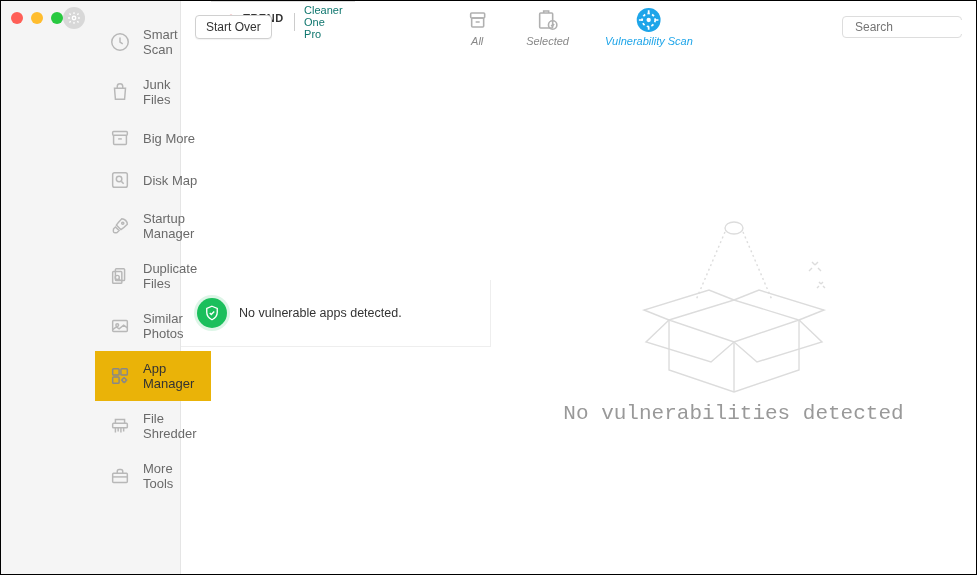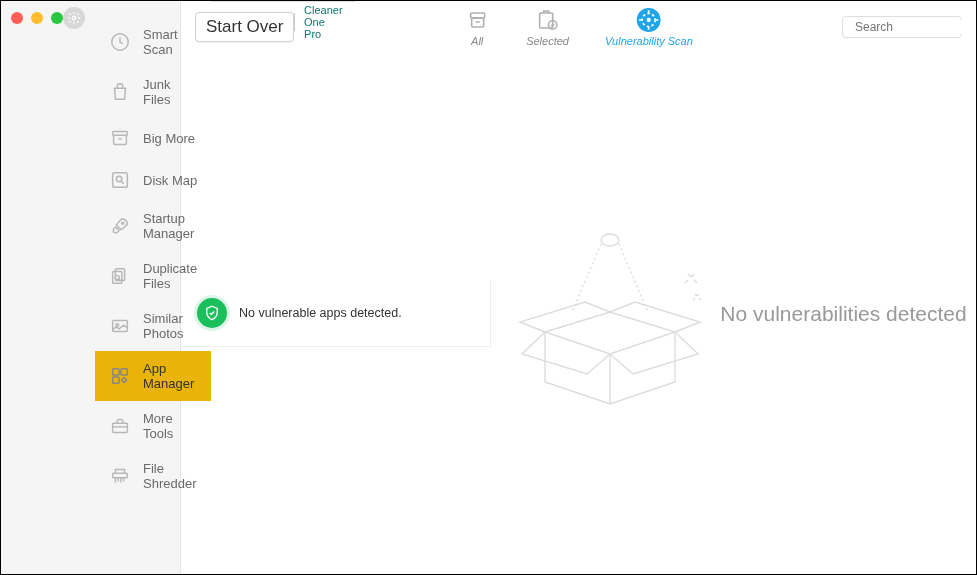--- a/index.html
+++ b/index.html
@@ -16,35 +16,35 @@
 .nav { flex: 1; padding-top: 16px; }
 .nav-item { display: flex; align-items: center; gap: 12px; padding: 10px 14px; color: #6a6a6a; cursor: pointer; }
 .nav-item.active { background: #eab308; color: #333; }
 .nav-item .icon-slot { width: 22px; height: 22px; display: flex; align-items: center; justify-content: center; }
 .footer { height: 40px; border-top: 1px solid #e0e0e0; display: flex; align-items: center; padding: 0 12px; gap: 10px; color: #555; }
 .footer .brand { font-size: 11px; font-weight: 700; letter-spacing: 0.5px; display: flex; align-items: center; gap: 4px;}
 .footer .sep { width: 1px; height: 18px; background: #ccc; }
 .footer .product { font-size: 11px; color: #0f766e; }
 .main { flex: 1; display: flex; flex-direction: column; }
 .toolbar { height: 52px; display: flex; align-items: center; gap: 20px; padding: 0 14px; position: relative; }
-.start-over { background: #fff; border: 1px solid #d0d0d0; border-radius: 4px; padding: 4px 10px; font-size: 17px; cursor: pointer; color: #333; box-shadow: 0 1px 1px rgba(0,0,0,0.05); }
+.start-over { background: #fff; border: 1px solid #d0d0d0; border-radius: 4px; padding: 4px 10px; font-size: 12px; cursor: pointer; color: #333; box-shadow: 0 1px 1px rgba(0,0,0,0.05); }
 .tab-group { position: absolute; left: 50%; transform: translateX(-50%); display: flex; gap: 36px; align-items: flex-end; }
 .tab { display: flex; flex-direction: column; align-items: center; gap: 2px; cursor: pointer; color: #888; font-size: 11px; font-style: italic; }
 .tab.active { color: #1ea5e9; }
 .tab .tab-icon { width: 26px; height: 26px; display: flex; align-items: center; justify-content: center; }
 .search-wrap { margin-left: auto; }
 .search-box { display: flex; align-items: center; background: #fff; border: 1px solid #ddd; border-radius: 4px; padding: 3px 8px; width: 120px; }
 .search-box input { border: none; outline: none; font-size: 12px; flex: 1; color: #333; }
 .search-box svg { margin-right: 4px; }
 .content { flex: 1; display: flex; align-items: center; }
 .list-panel { width: 310px; border-right: 1px solid #eee; }
 .status-row { display: flex; align-items: center; gap: 12px; padding: 18px 16px; border-bottom: 1px solid #eee; }
 .shield-badge { width: 30px; height: 30px; border-radius: 50%; background: #1bbf5c; display: flex; align-items: center; justify-content: center; box-shadow: 0 0 0 3px rgba(27,191,92,0.15); }
 .status-text { font-size: 12.5px; color: #333; }
-.empty-panel { flex: 1; display: flex; flex-direction: row; align-items: center; justify-content: center; color: #bdbdbd; }
+.empty-panel { flex: 1; display: flex; flex-direction: column; align-items: center; justify-content: center; color: #bdbdbd; font-family: Liberation Mono, monospace; }
 .empty-illus { width: 220px; height: 200px; position: relative; opacity: 0.85; }
 .empty-text { font-size: 21px; color: #999; font-weight: 300; }
 svg { display: block; }
 </style>
 </head>
 <body>
 
 <div class="window">
 
   <div class="sidebar">
@@ -149,37 +149,37 @@
               <circle cx="16.5" cy="16.5" r="2"></circle>
               <path d="M16.5 13v1.5M16.5 18.5V20M13 16.5h1.5M18.5 16.5H20"></path>
             </svg>
         </span>
         <span>App Manager</span>
       </div>
 
       <div class="nav-item">
         <span class="icon-slot">
           <svg width="22" height="22" viewBox="0 0 24 24" fill="none" stroke="#b8b8b8" stroke-width="1.6">
+              <rect x="4" y="9" width="16" height="5" rx="1"></rect>
+              <path d="M7 9V5h10v4"></path>
+              <path d="M7 14v5M10 14v4M13 14v5M16 14v4"></path>
+            </svg>
+        </span>
+        <span>File Shredder</span>
+      </div>
+
+      <div class="nav-item">
+        <span class="icon-slot">
+          <svg width="22" height="22" viewBox="0 0 24 24" fill="none" stroke="#b8b8b8" stroke-width="1.6">
               <rect x="4" y="9" width="16" height="10" rx="1"></rect>
               <path d="M4 13h16"></path>
               <path d="M9 9V7a2 2 0 012-2h2a2 2 0 012 2v2"></path>
             </svg>
         </span>
         <span>More Tools</span>
-      </div>
-
-      <div class="nav-item">
-        <span class="icon-slot">
-          <svg width="22" height="22" viewBox="0 0 24 24" fill="none" stroke="#b8b8b8" stroke-width="1.6">
-              <rect x="4" y="9" width="16" height="5" rx="1"></rect>
-              <path d="M7 9V5h10v4"></path>
-              <path d="M7 14v5M10 14v4M13 14v5M16 14v4"></path>
-            </svg>
-        </span>
-        <span>File Shredder</span>
       </div>
 
     </div>
 
     <div class="footer">
       <div class="brand">
         <svg width="16" height="16" viewBox="0 0 24 24">
             <circle cx="12" cy="12" r="11" fill="#d71920"></circle>
             <path d="M8 8h8M12 8v8" stroke="#fff" stroke-width="2"></path>
           </svg>

